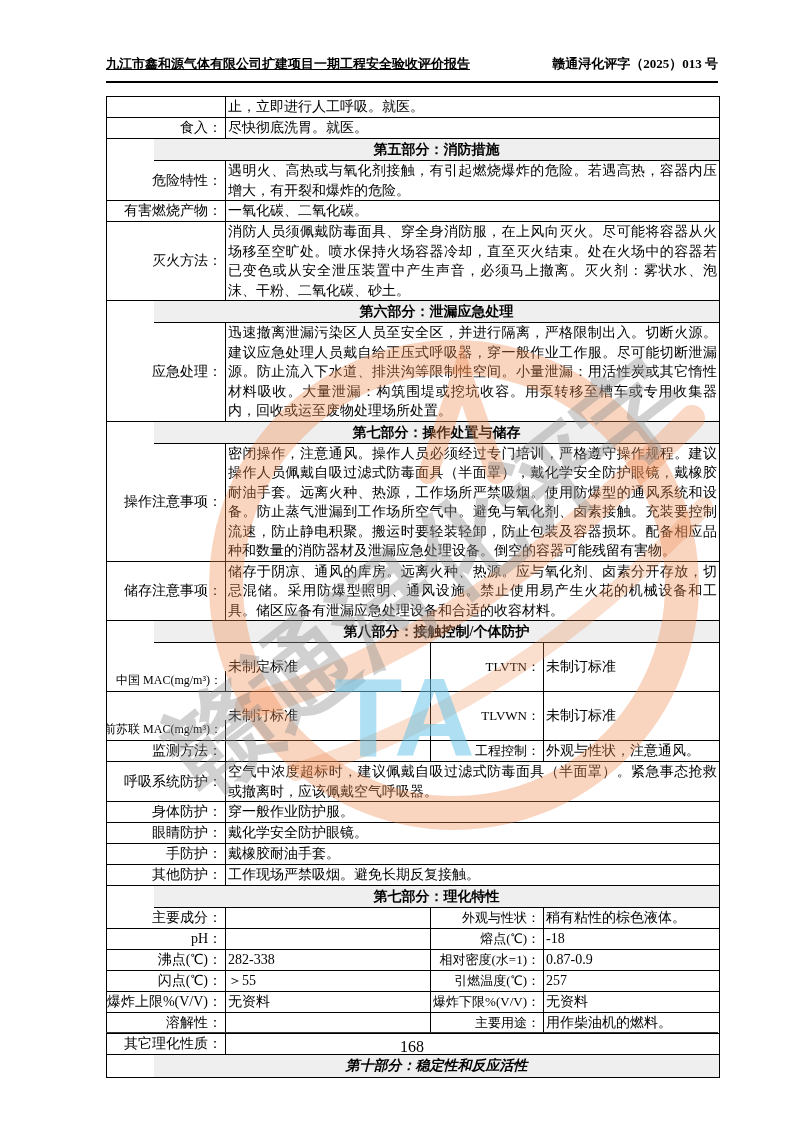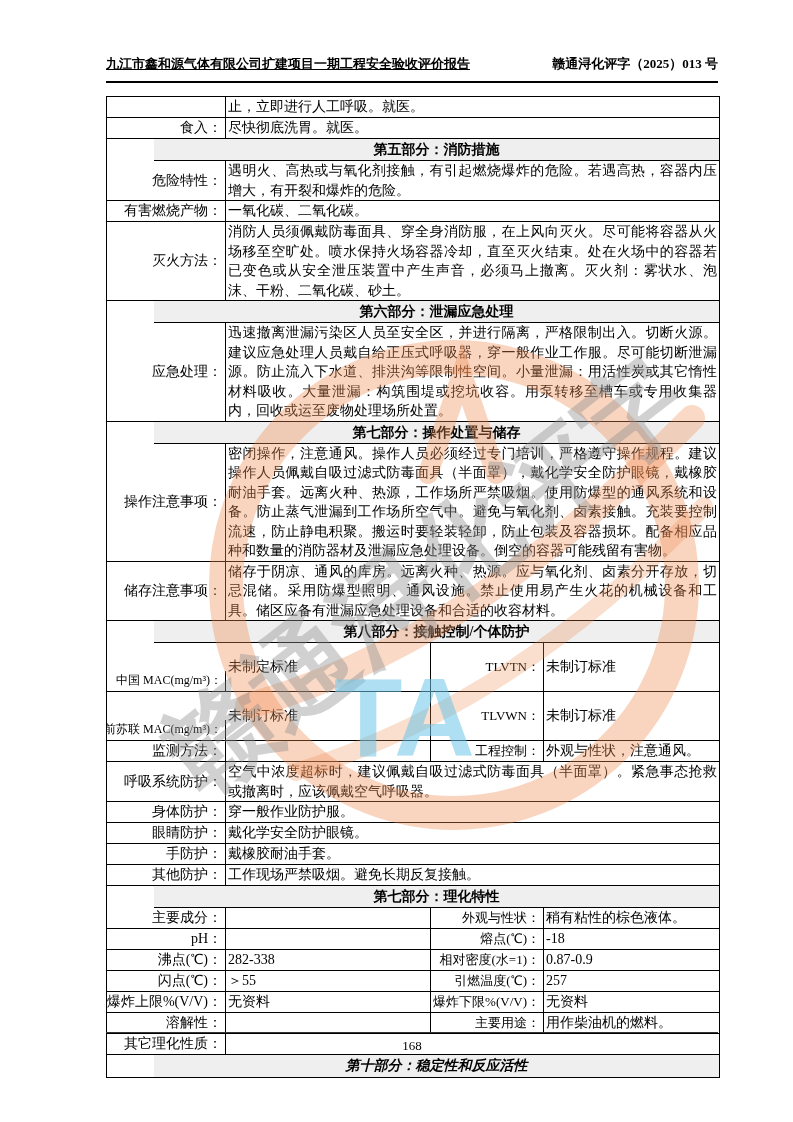--- a/index.html
+++ b/index.html
@@ -22,21 +22,21 @@
        padding-right:3px;}
   .lab.small{font-size:12px;margin-top:28px;}
   .row.kv4 .cell:nth-child(3){font-size:13px;}
   .val{text-align:justify;display:flex;flex-direction:column;justify-content:center;}
   .span3{grid-column:2/5;}
   .sec{grid-column:1/5;text-align:center;font-weight:bold;background:#efefef;
        font-size:14px;line-height:21px;min-height:22px;display:block;margin-left:47px;}
   
   .foot-line{position:absolute;left:106px;top:1032px;width:612px;border-top:1px solid #333;}
   .foot-num{position:absolute;left:106px;top:1038px;width:612px;text-align:center;
-            font-size:13px;}
+            font-size:16px;}
   
   .wm{position:absolute;left:0;top:0;width:793px;height:1122px;z-index:5;
       pointer-events:none;}
 </style>
 </head>
 <body>
 
 <div class="page">
 
   <div class="hdr">

